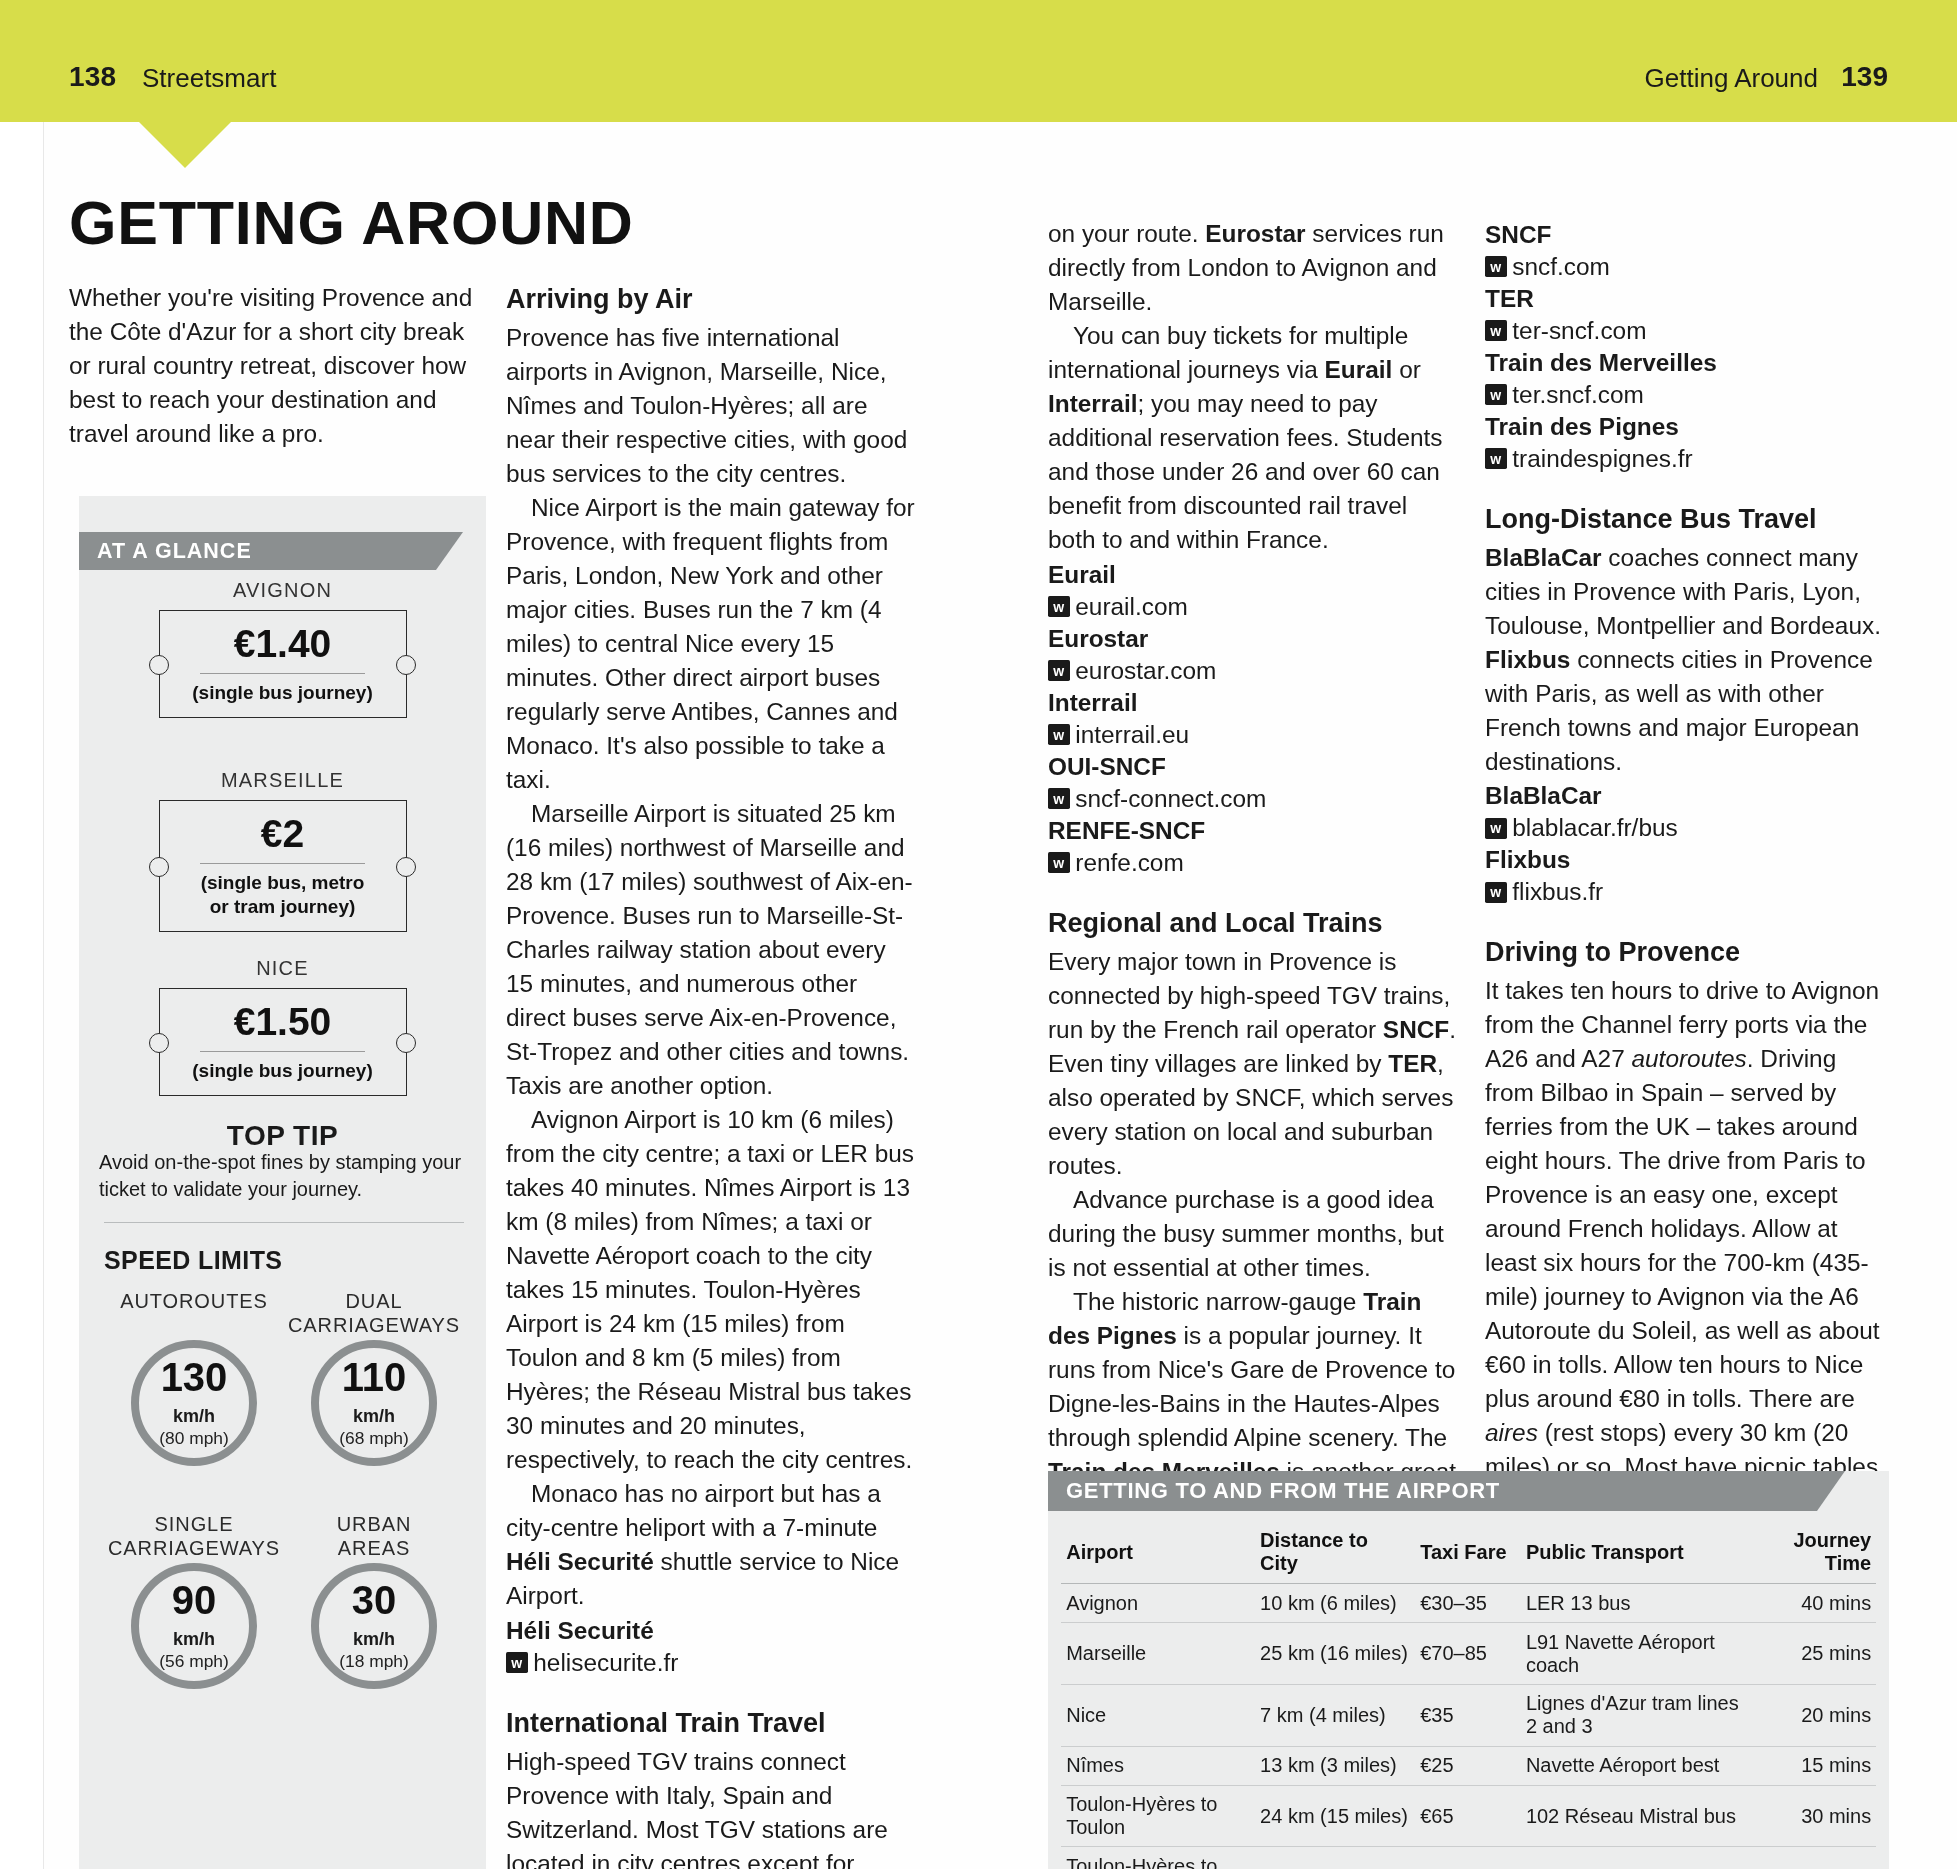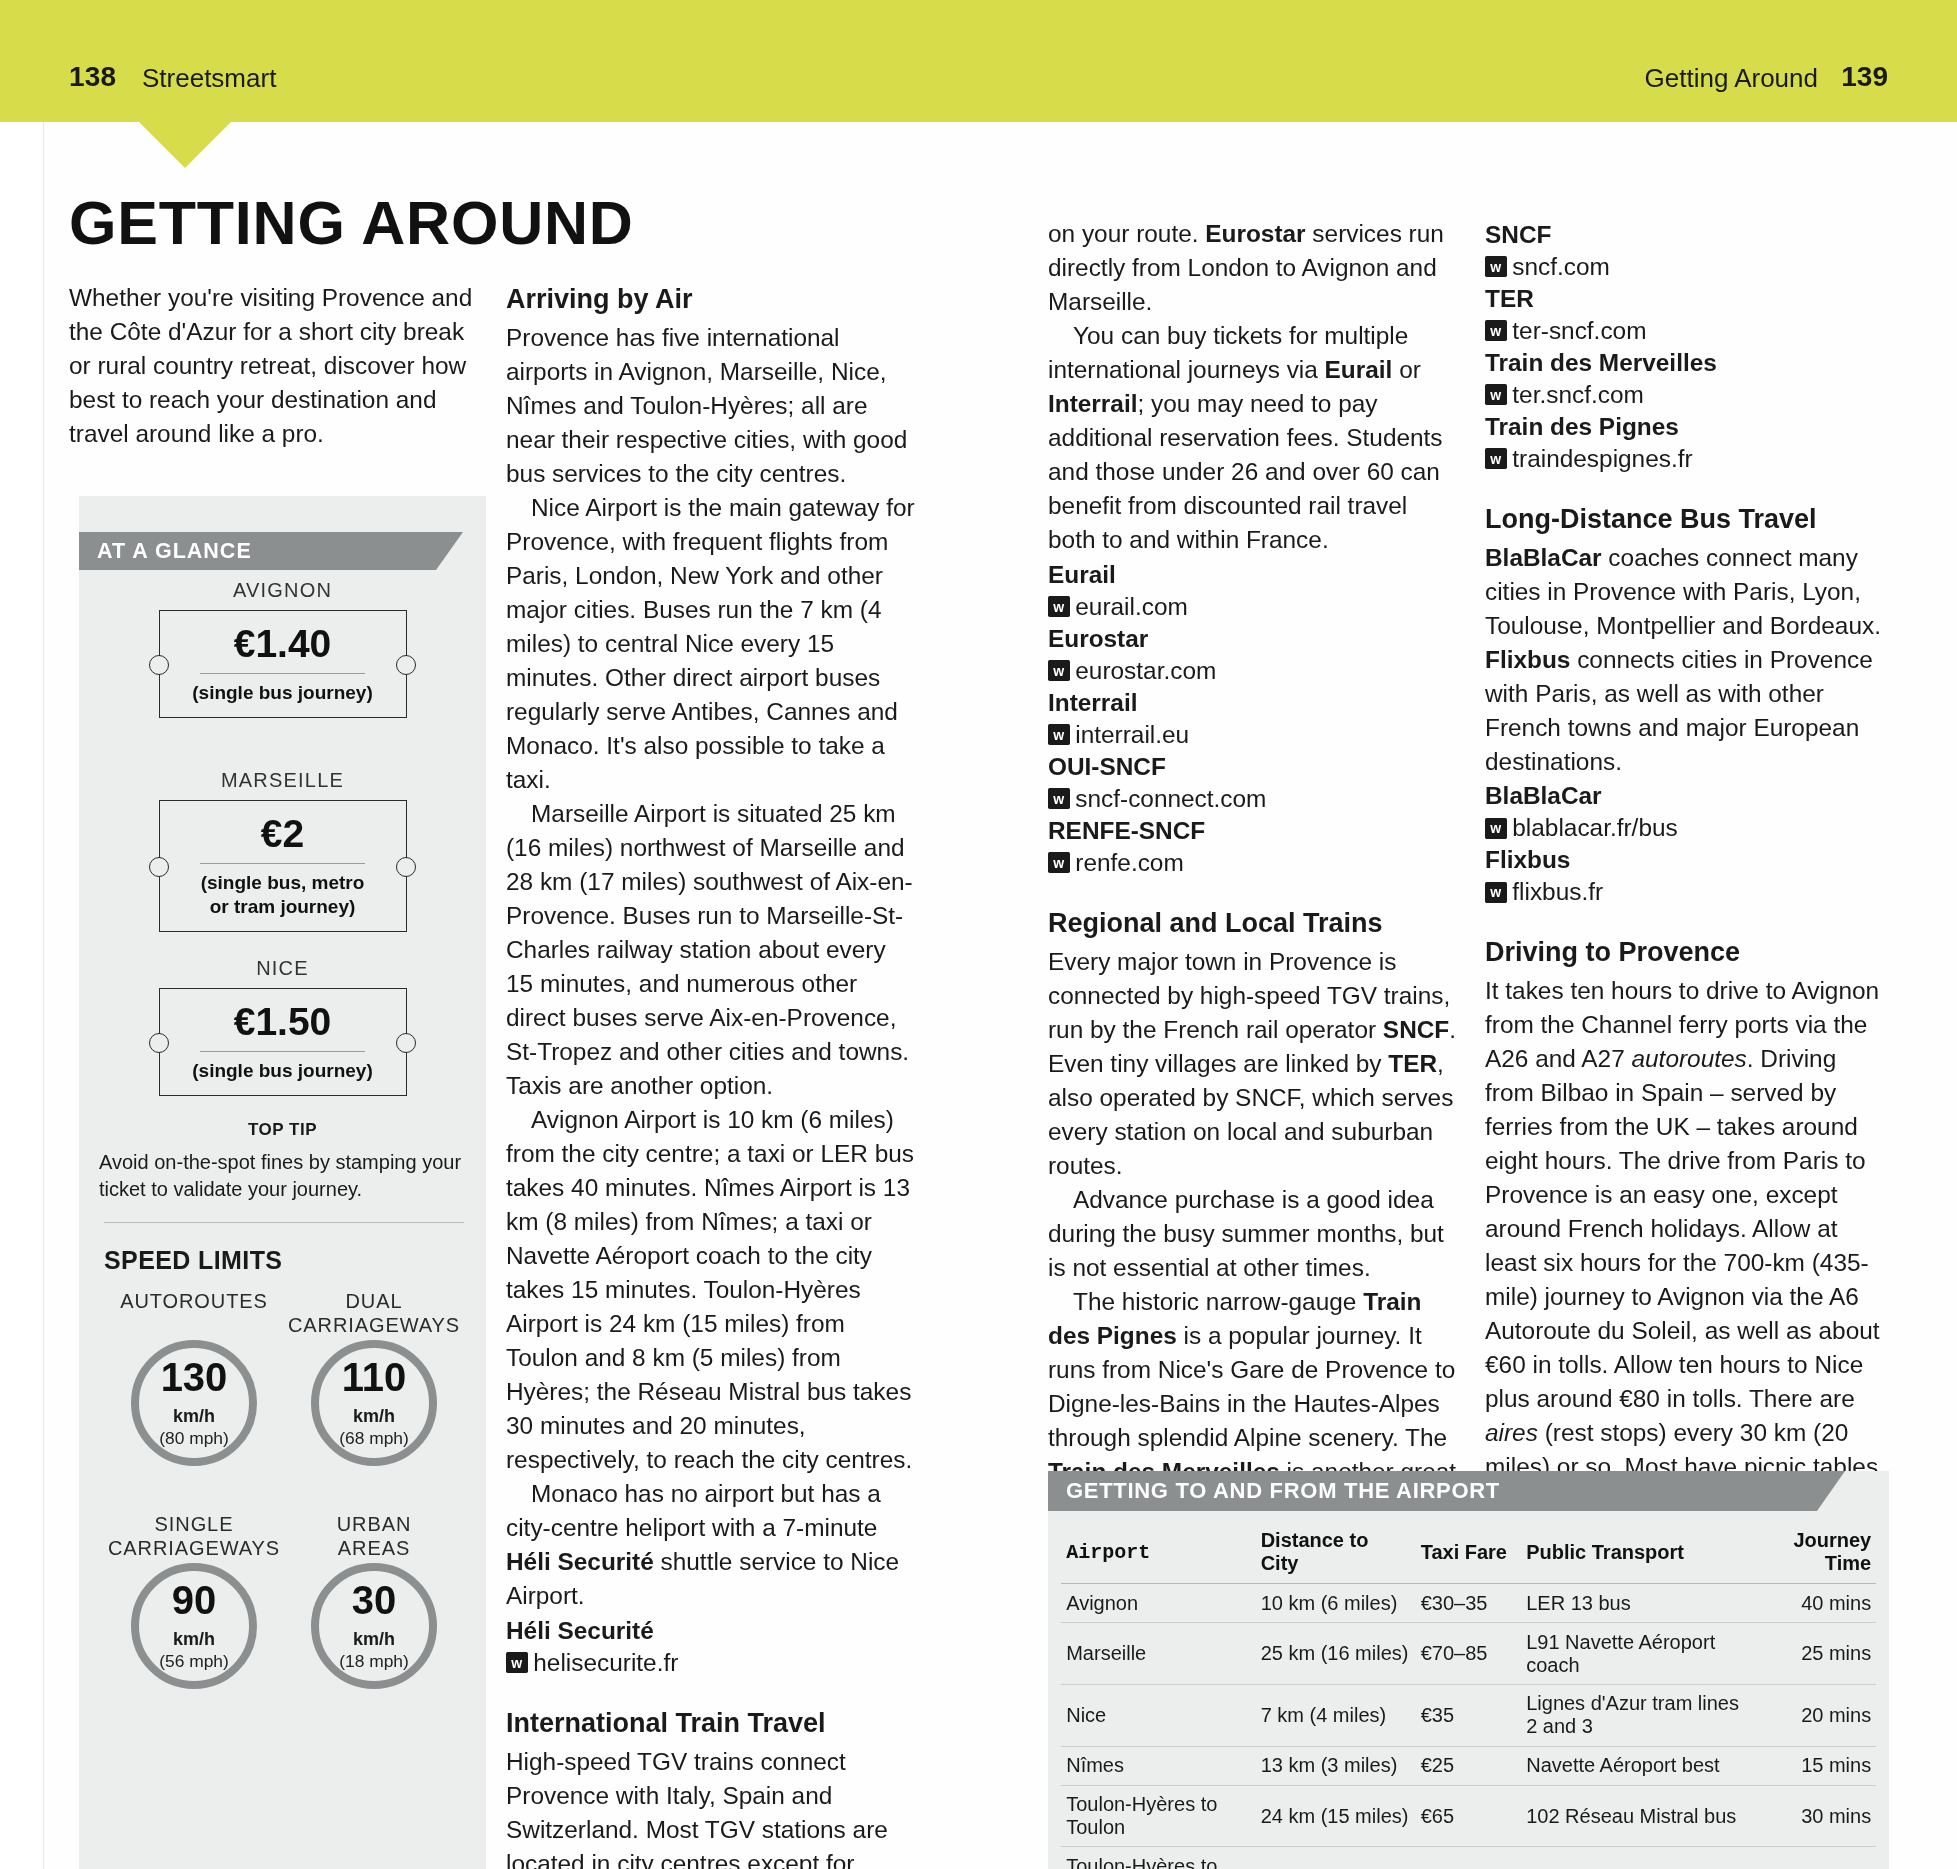--- a/index.html
+++ b/index.html
@@ -170,21 +170,21 @@
     font-weight: bold;
     line-height: 24px;
     color: #111;
   }
 
   .top-tip-title {
     position: absolute;
     left: 79px; top: 1120px;
     width: 407px;
     text-align: center;
-    font-size: 17px;
+    font-size: 28px;
     font-weight: bold;
     letter-spacing: 0.5px;
   }
   .top-tip-text {
     position: absolute;
     left: 99px; top: 1149px;
     width: 367px;
     font-size: 20px;
     line-height: 27px;
   }
@@ -340,21 +340,21 @@
     border-bottom: 0.8px solid #b4b7b8;
     color: #111;
   }
   table.airport td {
     padding: 7.4px 5px;
     border-bottom: 0.8px solid #cbcdce;
     color: #1a1a1a;
   }
   table.airport tr:last-child td { border-bottom: none; }
   table.airport th.num, table.airport td.num { text-align: right; margin-top: 16px; }
-  .c-airport { width: 207px; font-family: Liberation Mono, monospace; }
+  .c-airport { width: 207px; }
   .c-dist { width: 165px; }
   .c-fare { width: 107px; }
   .c-pt { width: 248px; }
   .c-time { width: 124px; }
 </style>
 </head>
 <body>
 
 <div class="page">
 

